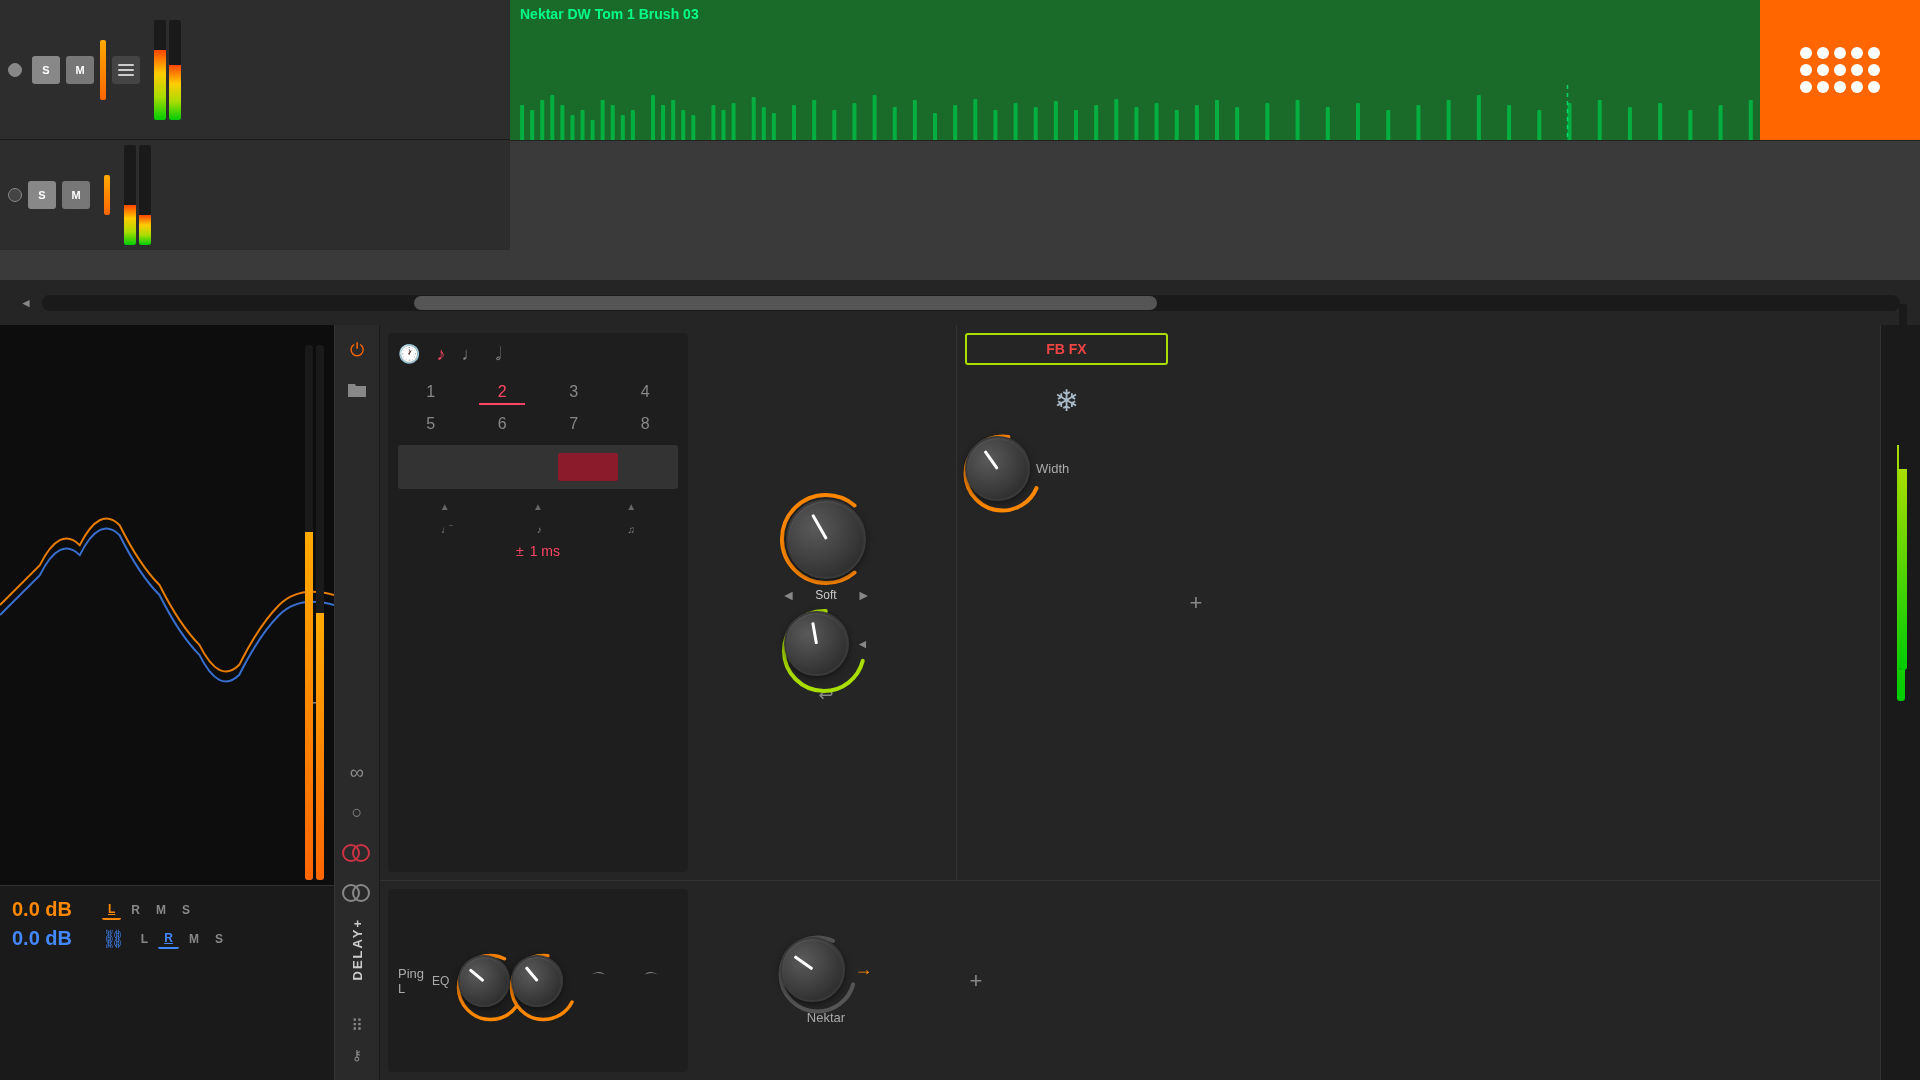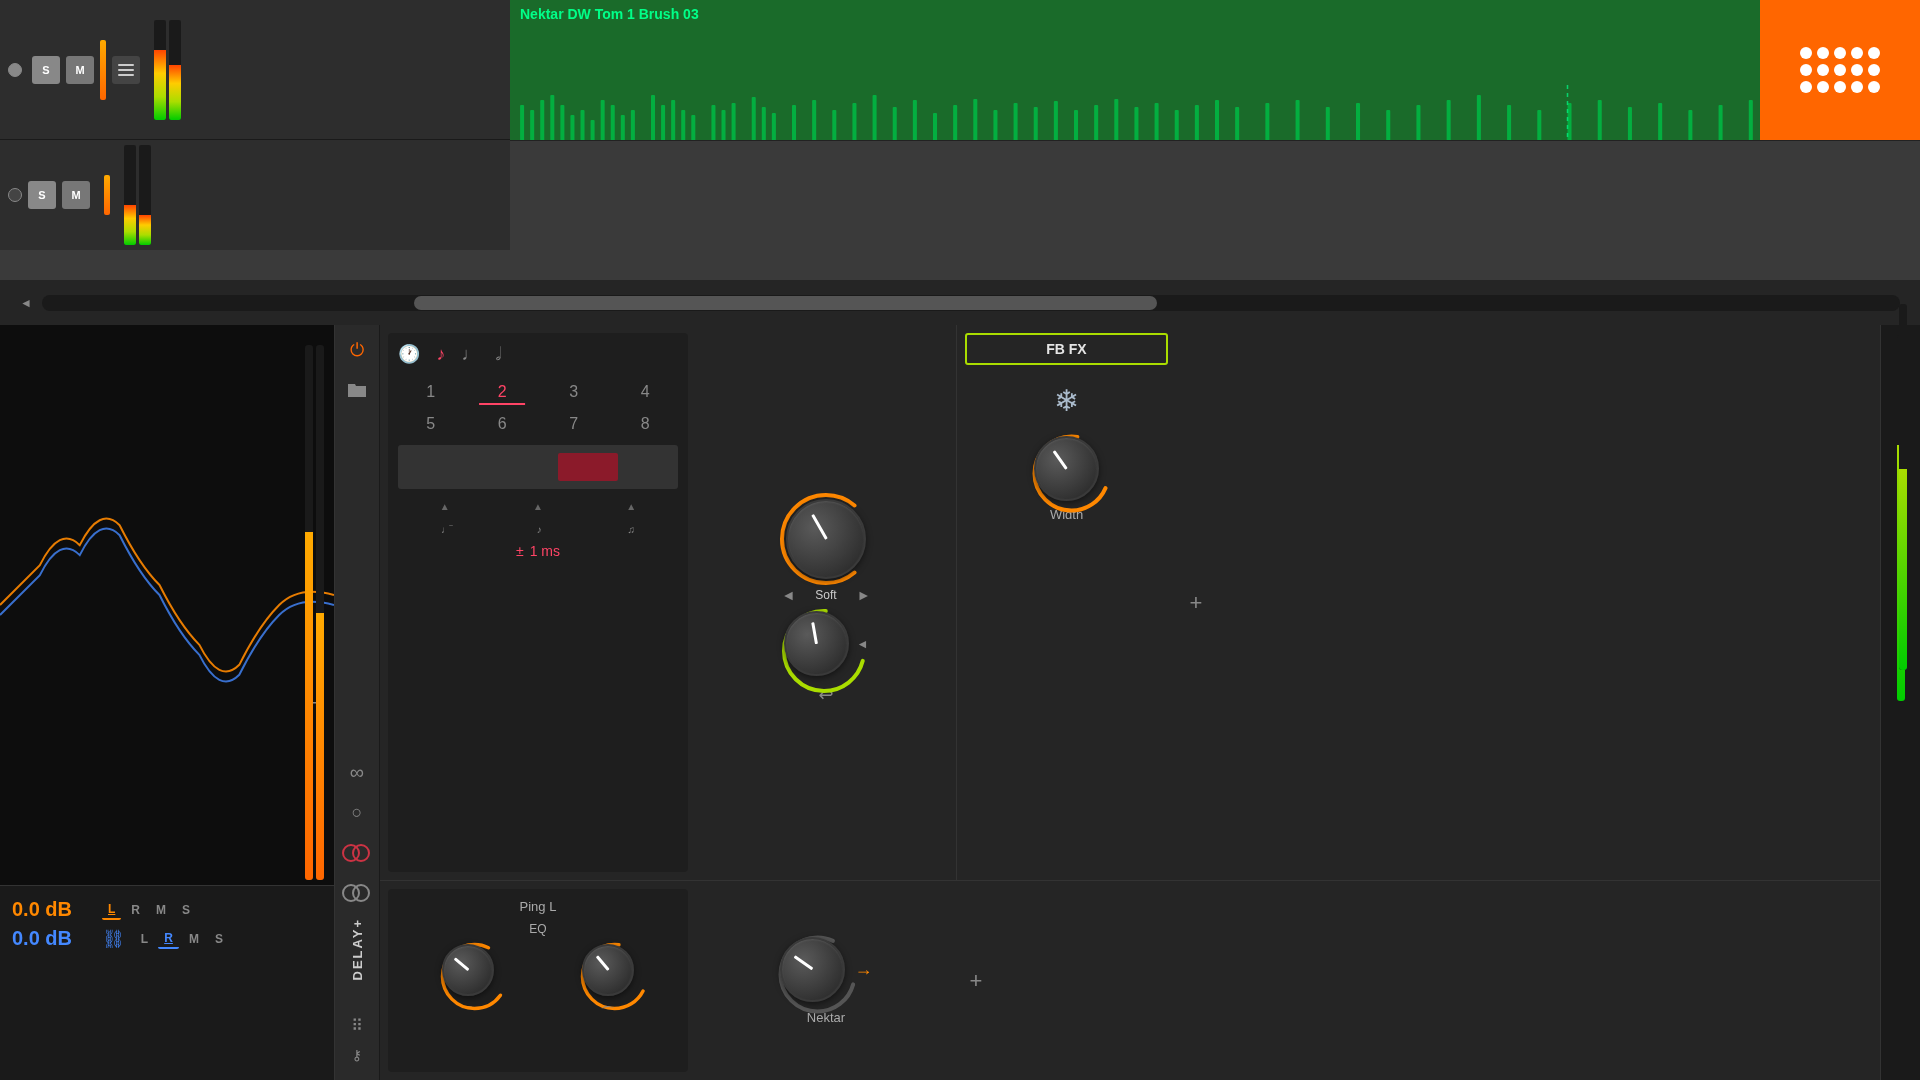--- a/index.html
+++ b/index.html
@@ -481,39 +481,39 @@
     .soft-label {
       color: #ccc;
       font-size: 12px;
     }
 
     .fbfx-header {
       border: 2px solid #aadd00;
       border-radius: 3px;
       padding: 6px 12px;
       text-align: center;
-      color: #e5e5e5;
+      color: #ef4444;
       font-size: 14px;
       font-weight: bold;
     }
 
     .snowflake-section {
       display: flex;
       justify-content: center;
       padding: 10px;
     }
 
     .snowflake-icon {
       color: #aabbcc;
       font-size: 30px;
     }
 
     .width-section {
       display: flex;
-      flex-direction: column;
+      flex-direction: row;
       align-items: center;
       gap: 6px;
     }
 
     .knob-label {
       color: #aaa;
       font-size: 13px;
       text-align: center;
     }
 
@@ -939,21 +939,21 @@
             </div>
             <span class="knob-label">Width</span>
           </div>
         </div>
 
         <div style="display:flex;align-items:center;justify-content:center;width:40px;color:#888;font-size:22px;cursor:pointer;">+</div>
       </div>
 
       <div style="display:flex;height:200px;border-top:1px solid #333;">
 
-        <div style="background:#1e1e1e;margin:8px;border-radius:4px;padding:10px;width:300px;display:flex;flex-direction:column;align-items:center;gap:8px;">
+        <div style="background:#1e1e1e;margin:8px;border-radius:4px;padding:10px;width:300px;display:flex;flex-direction:row;align-items:center;gap:8px;">
           <div style="color:#aaa;font-size:13px;">Ping L</div>
           <div style="color:#aaa;font-size:12px;">EQ</div>
           <div style="display:flex;justify-content:space-around;width:100%;align-items:center;">
 
             <div style="position:relative;">
               <svg width="75" height="75" style="position:absolute;top:-5px;left:-5px;">
                 <circle cx="37.5" cy="37.5" r="32" fill="none" stroke="#ff8800" stroke-width="3.5" stroke-dasharray="145 56" stroke-dashoffset="-20" stroke-linecap="round"></circle>
               </svg>
               <div class="knob knob-sm">
                 <div class="knob-indicator knob-indicator-sm" style="transform:rotate(-50deg);transform-origin:bottom center;"></div>

